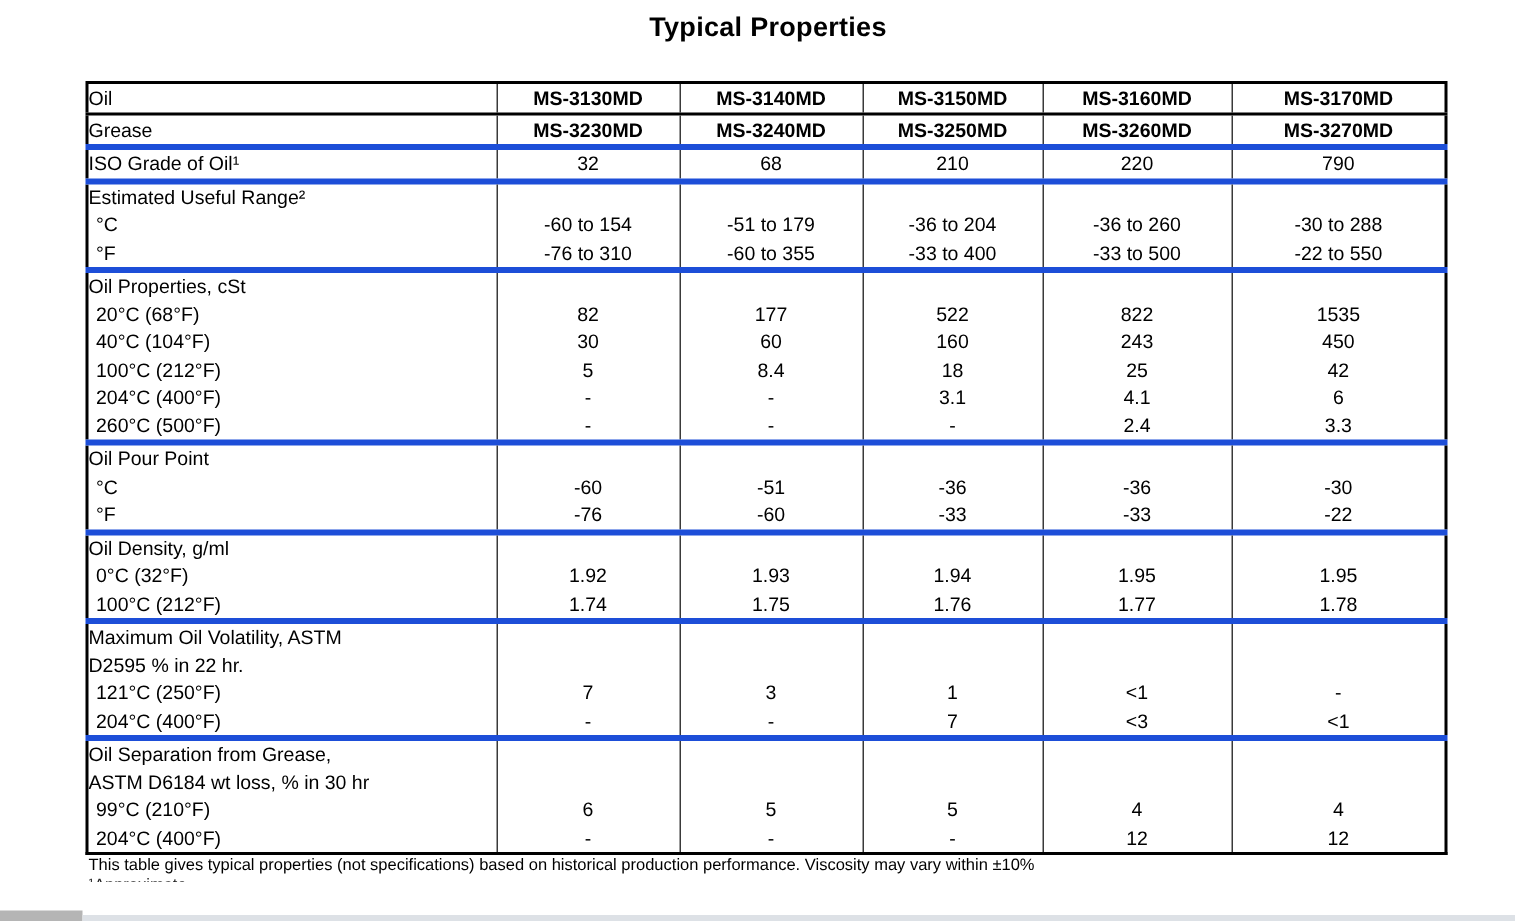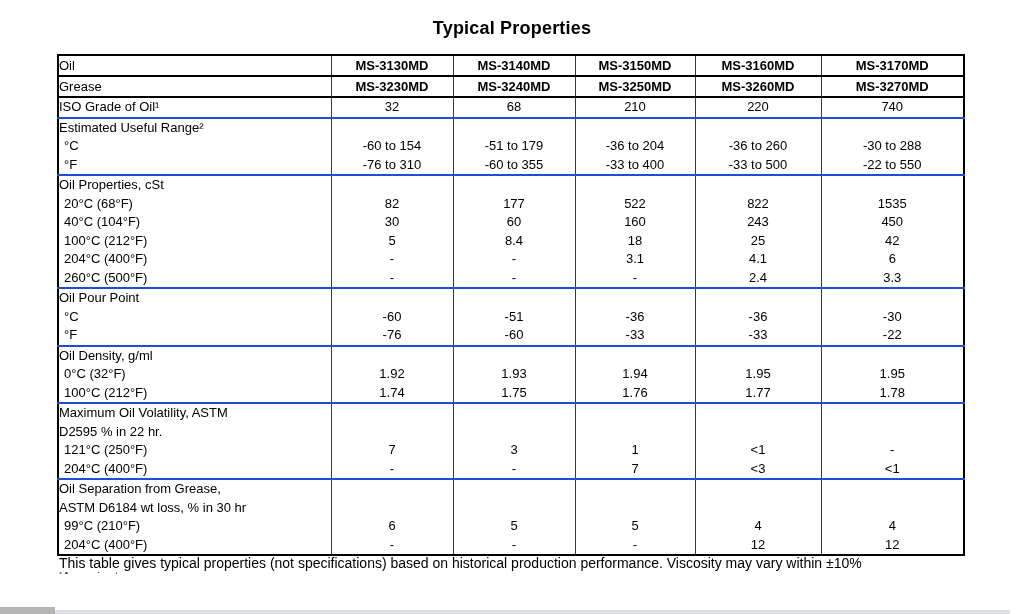--- a/index.html
+++ b/index.html
@@ -7,21 +7,21 @@
     margin: 0; padding: 0;
     width: 1024px; height: 614px;
     background: #ffffff;
     font-family: "Liberation Sans", sans-serif;
     color: #000;
     overflow: hidden;
     position: relative;
   }
   .page-title {
     margin: 0;
-    padding-top: 18px;
+    padding-top: 8px;
     text-align: center;
     font-size: 18px;
     font-weight: bold;
     letter-spacing: 0.2px;
   }
   .table-wrap {
     position: absolute;
     left: 57px;
     top: 54px;
     width: 906px;
@@ -41,32 +41,32 @@
   }
   tr.header-row td {
     border-top: 2px solid #000;
     border-bottom: 2px solid #000;
     height: 21px;
     vertical-align: middle;
     line-height: 19px;
   }
   tr.header-row .label-cell { font-weight: normal; }
   tr.header-row .value-cell { font-weight: bold; text-align: center; }
-  tr.section-row td { border-top: 2px solid #1d4ed8; }
+  tr.section-row td { border-top: 4px solid #1d4ed8; }
   .label-cell { text-align: left; padding: 1px 4px 1px 5px; }
   .value-cell { text-align: center; padding: 1px 0; margin-top: 28px; }
   .line {
     height: 18.5px;
     line-height: 18.5px;
     white-space: nowrap;
     overflow: hidden;
   }
   .line.indent { padding-left: 5px; }
   .footnote {
-    font-size: 14px;
+    font-size: 11px;
     line-height: 13px;
     margin-top: 1px;
     padding-left: 2px;
     white-space: nowrap;
   }
   .footnote-partial {
     font-size: 11px;
     line-height: 12px;
     height: 4px;
     overflow: hidden;
@@ -130,21 +130,21 @@
           <td class="value-cell">
             <div class="line">68</div>
           </td>
           <td class="value-cell">
             <div class="line">210</div>
           </td>
           <td class="value-cell">
             <div class="line">220</div>
           </td>
           <td class="value-cell">
-            <div class="line">740</div>
+            <div class="line">790</div>
           </td>
         </tr>
         <tr class="section-row">
           <td class="label-cell">
             <div class="line">Estimated Useful Range²</div>
             <div class="line indent">°C</div>
             <div class="line indent">°F</div>
           </td>
           <td class="value-cell">
             <div class="line">&nbsp;</div>

